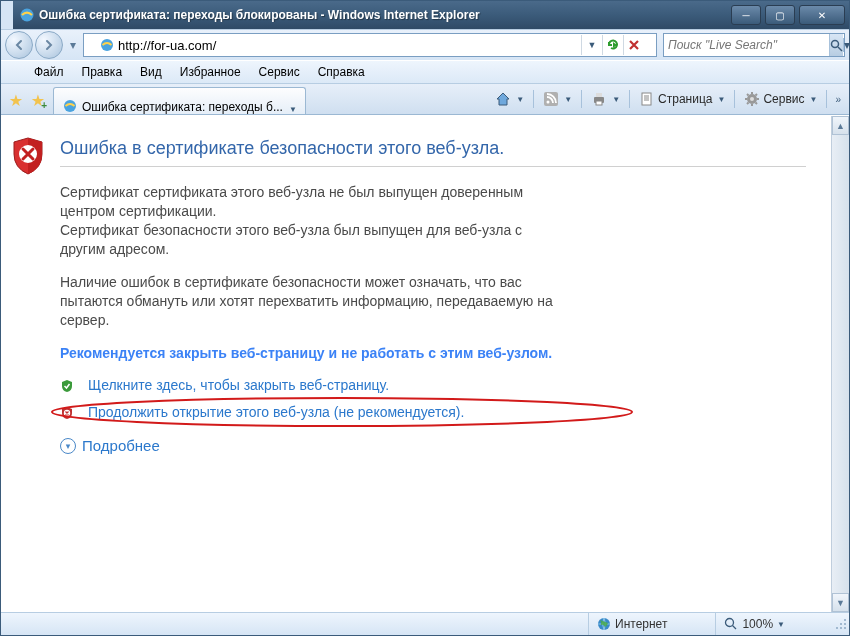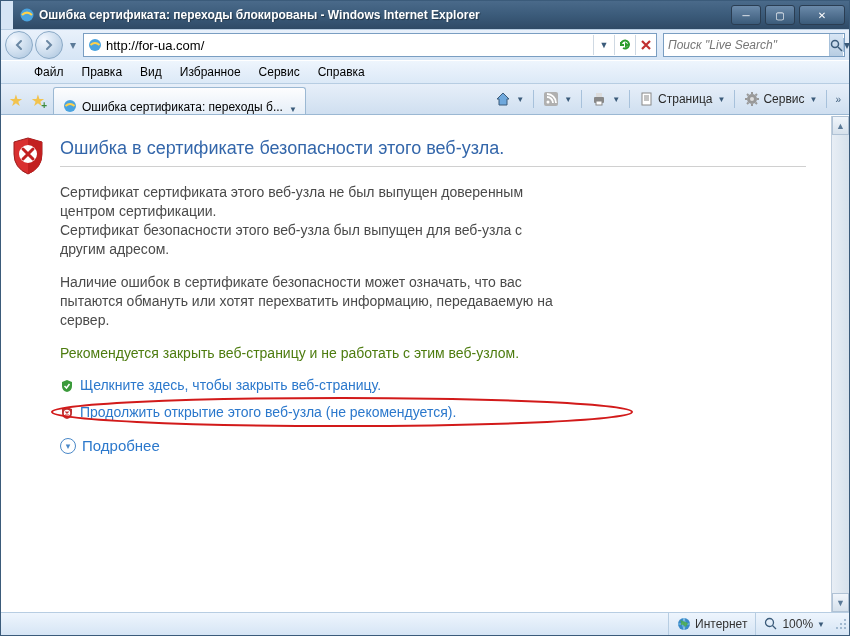--- a/index.html
+++ b/index.html
@@ -9,21 +9,21 @@
   .titlebar { height: 28px; background: linear-gradient(to bottom, #4a6a8a 0%, #3b5b7a 50%, #2f4a66 100%); display: flex; align-items: center; color: #fff; padding: 0 4px 0 6px; margin-left: 12px; }
   .titlebar .ie-icon { width: 16px; height: 16px; margin-right: 4px; }
   .titlebar .title-text { flex: 1; font-weight: bold; text-shadow: 1px 1px 1px rgba(0,0,0,0.4); white-space: nowrap; overflow: hidden; }
   .win-btns { display: flex; gap: 4px; }
   .win-btn { width: 28px; height: 18px; border: 1px solid #2a3d52; border-radius: 3px; background: linear-gradient(to bottom,#6b8aaa,#3b5b7a); color:#fff; display:flex; align-items:center; justify-content:center; font-size:10px; cursor:pointer; }
   .win-btn.close { width: 44px; }
   
   .navrow { height: 30px; background: linear-gradient(to bottom,#e9f1fb,#d6e5f5); display:flex; align-items:center; padding: 0 4px; gap:2px; border-top:1px solid #b7cde2; }
   .navbtn { width:26px; height:26px; border-radius:50%; background: radial-gradient(circle at 30% 30%, #f3f8ff, #c7d9eb 60%, #a7c1db 100%); border:1px solid #8aa9c6; display:flex; align-items:center; justify-content:center; color:#5b7a98; cursor:default; }
   .navbtn.small { width:16px; height:22px; border-radius:3px; border:none; background:transparent; }
-  .addrbox { flex:1; height:22px; background:#fff; border:1px solid #7a9ec2; display:flex; align-items:center; padding:0 0; }
+  .addrbox { flex:1; height:22px; background:#fff; border:1px solid #7a9ec2; display:flex; align-items:center; padding:0 12px; }
   .addrbox .page-icon { width:16px; height:16px; margin:0 3px; }
   .addrbox input { flex:1; border:none; outline:none; font-size:13px; padding:0; }
   .addr-btn { width:20px; height:20px; display:flex; align-items:center; justify-content:center; border-left:1px solid #cfd9e3; cursor:pointer; }
   .addr-btn.go { color:#2e9c2e; font-weight:bold; }
   .addr-btn.stop { color:#c03030; font-weight:bold; }
   .searchbox { width:180px; height:22px; background:#fff; border:1px solid #7a9ec2; display:flex; align-items:center; margin-left:4px; }
   .searchbox input { flex:1; border:none; outline:none; font-size:12px; color:#888; padding:0 4px; font-style:italic; }
   .search-go { width:22px; height:22px; background:linear-gradient(to bottom,#d8e6f5,#b7cde2); border-left:1px solid #a7c1db; display:flex; align-items:center; justify-content:center; color:#3b5b7a; cursor:pointer; }
   .sb-dd { width:14px; border-left:1px solid #a7c1db; display:flex; align-items:center; justify-content:center; color:#3b5b7a; cursor:pointer; }
   
@@ -50,29 +50,29 @@
   .page { flex:1; overflow:auto; padding:20px 25px 20px 9px; }
   .scrollbar { width:17px; background:linear-gradient(to right,#e8eef5,#d6e1ec); border-left:1px solid #c0cedd; display:flex; flex-direction:column; }
   .sb-arrow { height:17px; background:linear-gradient(to bottom,#f0f5fb,#d6e1ec); border:1px solid #b0c2d5; margin:0; display:flex; align-items:center; justify-content:center; color:#5b7a98; font-size:9px; }
   .sb-track { flex:1; }
   .cert-wrap { display:flex; gap:14px; }
   .shield { flex-shrink:0; }
   .cert-body { flex:1; color:#4a4a4a; font-size:14px; line-height:1.35; }
   .cert-title { color:#3366aa; font-size:18px; margin-bottom:6px; }
   hr { border:none; border-top:1px solid #d0d0d0; margin:6px 0 16px 0; }
   .cert-para { margin-bottom:14px; }
-  .cert-strong { font-weight:normal; color:#4d7c0f; }
-  .lnk { color:#2b78cc; cursor:pointer; margin:8px 0; display:flex; align-items:center; gap:6px; }
+  .cert-strong { font-weight:bold; color:#3b82f6; }
+  .lnk { color:#2b78cc; cursor:pointer; margin:8px 0; display:flex; align-items:center; gap:14px; }
   .lnk .bullet { width:14px; height:14px; display:inline-flex; align-items:center; justify-content:center; }
   .ellipse { position:relative; }
   .ellipse-svg { position:absolute; left:-18px; top:-8px; pointer-events:none; }
   .more { color:#2b78cc; cursor:pointer; display:flex; align-items:center; gap:6px; margin-top:14px; }
   .disc { width:14px; height:14px; border:1px solid #4a88c8; border-radius:50%; display:inline-flex; align-items:center; justify-content:center; color:#4a88c8; font-size:9px; }
   
-  .statusbar { height:22px; background:linear-gradient(to bottom,#eef5fd,#d6e5f5); border-top:1px solid #b7cde2; display:flex; align-items:center; font-size:12px; color:#333; }
+  .statusbar { height:22px; background:linear-gradient(to bottom,#eef5fd,#d6e5f5); border-top:1px solid #b7cde2; display:flex; align-items:center; font-size:12px; color:#333;gap:40px; }
   .statusbar .s-flex { flex:1; }
   .statusbar .pane { border-left:1px solid #b7cde2; height:100%; display:flex; align-items:center; padding:0 8px; gap:4px; }
   .globe { width:14px; height:14px; }
   .zoom { display:flex; align-items:center; gap:4px; }
   .zoom .dd { font-size:8px; color:#3b5b7a; }
   .grip { width:16px; height:16px; }
 </style>
 </head>
 <body>
 

